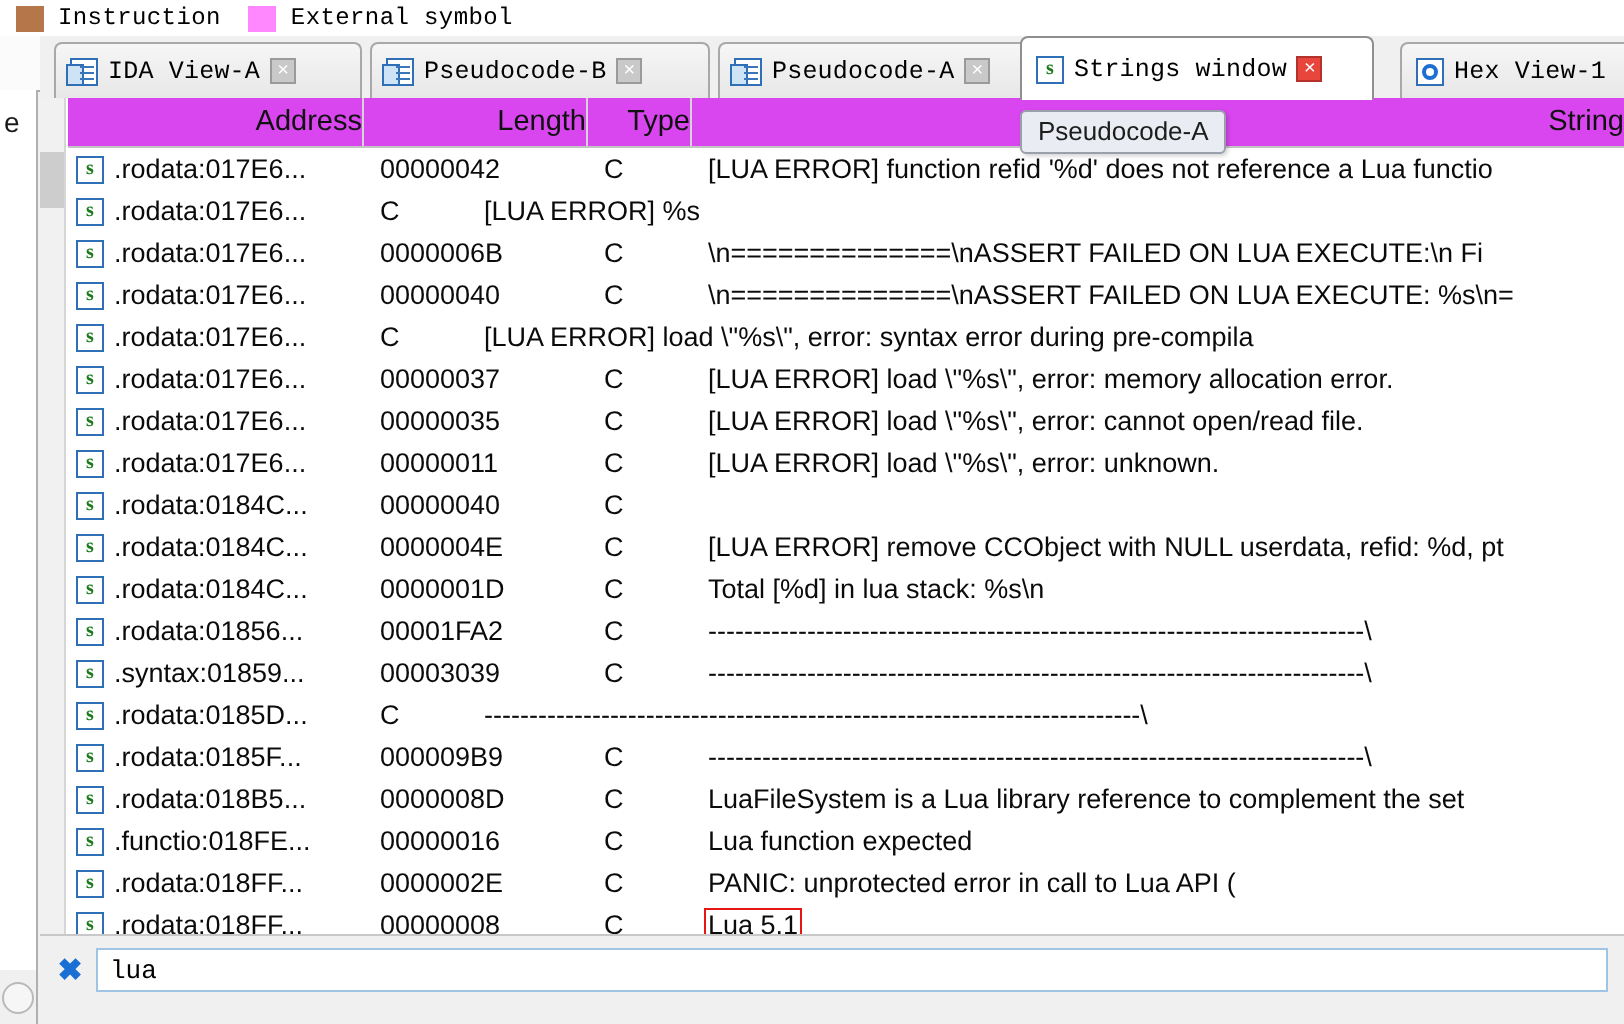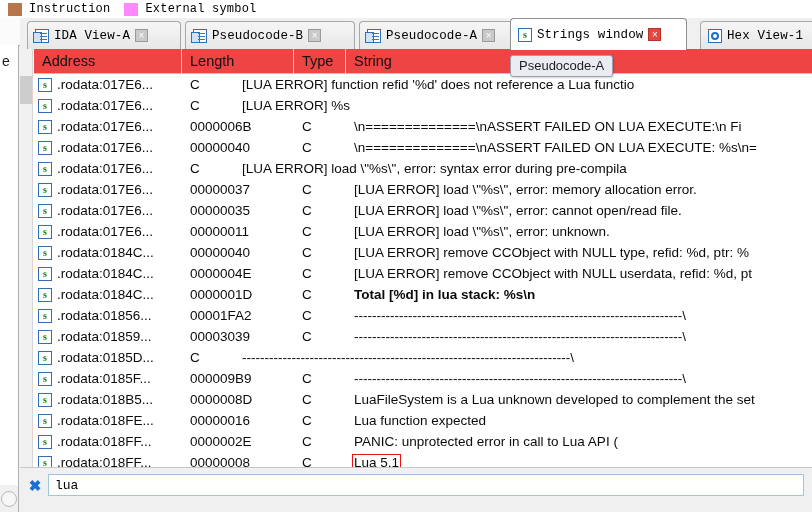--- a/index.html
+++ b/index.html
@@ -178,24 +178,24 @@
   }
 
   .grid {
     position: absolute; left: 14px; top: 0;
     width: 778px; height: 418px;
     overflow: hidden;
   }
   .header-row {
     position: relative;
     height: 24px;
-    background: #ef4444;
+    background: #d946ef;
     border-bottom: 1px solid #c3c3c3;
     display: flex; align-items: center;
-    font-size: 14.5px; color: #111;
+    font-size: 14.5px; color: #111; text-align: right;
   }
   .header-row .hcell {
     position: relative;
     box-sizing: border-box;
     padding-left: 8px;
     height: 24px; line-height: 24px;
     white-space: nowrap;
     border-right: 1px solid #d4d4d4;
   }
   .header-row .hcell:last-child { border-right: none; }
@@ -308,20 +308,21 @@
           <div class="hcell" style="width: 112px;">Length</div>
           <div class="hcell" style="width: 52px;">Type</div>
           <div class="hcell" style="width: 466px;">String</div>
         </div>
       <div id="tbody">
           <div class="row">
             <div class="cell addr" style="width: 148px;">
               <span class="ico-s">s</span>
               <span>.rodata:017E6...</span>
             </div>
+            <div class="cell " style="width: 112px;">00000042</div>
             <div class="cell " style="width: 52px;">C</div>
             <div class="cell str" style="width: 466px;">[LUA ERROR] function refid '%d' does not reference a Lua functio</div>
           </div>
           <div class="row">
             <div class="cell addr" style="width: 148px;">
               <span class="ico-s">s</span>
               <span>.rodata:017E6...</span>
             </div>
             <div class="cell " style="width: 52px;">C</div>
             <div class="cell str" style="width: 466px;">[LUA ERROR] %s</div>
@@ -379,53 +380,52 @@
             <div class="cell " style="width: 52px;">C</div>
             <div class="cell str" style="width: 466px;">[LUA ERROR] load \"%s\", error: unknown.</div>
           </div>
           <div class="row">
             <div class="cell addr" style="width: 148px;">
               <span class="ico-s">s</span>
               <span>.rodata:0184C...</span>
             </div>
             <div class="cell " style="width: 112px;">00000040</div>
             <div class="cell " style="width: 52px;">C</div>
-            <div class="cell str" style="width: 466px;">[LUA ERROR] remove CCObject with NULL type, refid: %d, ptr: %</div>
           </div>
           <div class="row">
             <div class="cell addr" style="width: 148px;">
               <span class="ico-s">s</span>
               <span>.rodata:0184C...</span>
             </div>
             <div class="cell " style="width: 112px;">0000004E</div>
             <div class="cell " style="width: 52px;">C</div>
             <div class="cell str" style="width: 466px;">[LUA ERROR] remove CCObject with NULL userdata, refid: %d, pt</div>
           </div>
           <div class="row">
             <div class="cell addr" style="width: 148px;">
               <span class="ico-s">s</span>
               <span>.rodata:0184C...</span>
             </div>
             <div class="cell " style="width: 112px;">0000001D</div>
             <div class="cell " style="width: 52px;">C</div>
-            <div class="cell str" style="width: 466px; font-weight: bold;">Total [%d] in lua stack: %s\n</div>
+            <div class="cell str" style="width: 466px;">Total [%d] in lua stack: %s\n</div>
           </div>
           <div class="row">
             <div class="cell addr" style="width: 148px;">
               <span class="ico-s">s</span>
               <span>.rodata:01856...</span>
             </div>
             <div class="cell " style="width: 112px;">00001FA2</div>
             <div class="cell " style="width: 52px;">C</div>
             <div class="cell str" style="width: 466px;">-------------------------------------------------------------------------\</div>
           </div>
           <div class="row">
             <div class="cell addr" style="width: 148px;">
               <span class="ico-s">s</span>
-              <span>.rodata:01859...</span>
+              <span>.syntax:01859...</span>
             </div>
             <div class="cell " style="width: 112px;">00003039</div>
             <div class="cell " style="width: 52px;">C</div>
             <div class="cell str" style="width: 466px;">-------------------------------------------------------------------------\</div>
           </div>
           <div class="row">
             <div class="cell addr" style="width: 148px;">
               <span class="ico-s">s</span>
               <span>.rodata:0185D...</span>
             </div>
@@ -441,26 +441,26 @@
             <div class="cell " style="width: 52px;">C</div>
             <div class="cell str" style="width: 466px;">-------------------------------------------------------------------------\</div>
           </div>
           <div class="row">
             <div class="cell addr" style="width: 148px;">
               <span class="ico-s">s</span>
               <span>.rodata:018B5...</span>
             </div>
             <div class="cell " style="width: 112px;">0000008D</div>
             <div class="cell " style="width: 52px;">C</div>
-            <div class="cell str" style="width: 466px;">LuaFileSystem is a Lua unknown developed to complement the set</div>
-          </div>
-          <div class="row">
-            <div class="cell addr" style="width: 148px;">
-              <span class="ico-s">s</span>
-              <span>.rodata:018FE...</span>
+            <div class="cell str" style="width: 466px;">LuaFileSystem is a Lua library reference to complement the set</div>
+          </div>
+          <div class="row">
+            <div class="cell addr" style="width: 148px;">
+              <span class="ico-s">s</span>
+              <span>.functio:018FE...</span>
             </div>
             <div class="cell " style="width: 112px;">00000016</div>
             <div class="cell " style="width: 52px;">C</div>
             <div class="cell str" style="width: 466px;">Lua function expected</div>
           </div>
           <div class="row">
             <div class="cell addr" style="width: 148px;">
               <span class="ico-s">s</span>
               <span>.rodata:018FF...</span>
             </div>

